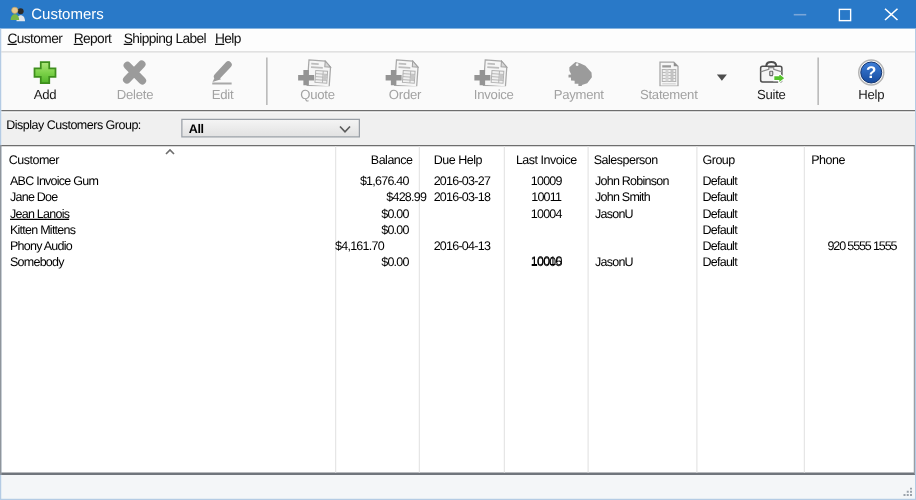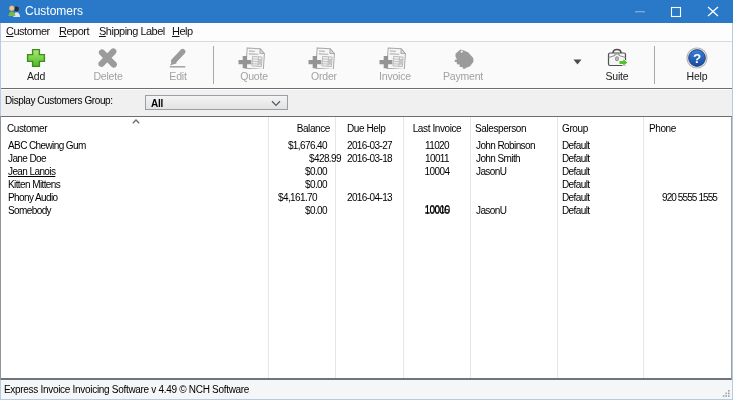--- a/index.html
+++ b/index.html
@@ -136,20 +136,33 @@
       </svg>
     <div class="tlabel dis">Invoice</div>
   </div>
   <div class="tbtn" style="left:429px">
     <svg class="ticon" style="top:4px" width="24" height="23" viewBox="0 0 24 23">
       <path d="M9.4 3.6 L13 4.5 L17.3 6.6 L22.2 11.9 L22.5 15.7 L18.8 20.6 L14.5 22.0 L14.5 22.8 L11.7 22.8 L11.7 20.9 L8.7 20.9 L8.7 18.5 L5.8 18.3 L5.8 16 L3.8 16 L3.8 13.8 L6 13.5 L4.5 10.5 L4.5 7.8 Z" fill="#9b9b9b"></path>
       <circle cx="10.7" cy="5.7" r="1.1" fill="#f5f5f5"></circle>
     </svg>
     <div class="tlabel dis">Payment</div>
   </div>
+  <div class="tbtn" style="left:501px">
+    <svg class="ticon" style="top:4px" width="24" height="23" viewBox="0 0 24 23">
+      <path d="M5 3.6 L16 3.6 L19.4 7 L19.4 22.8 L5 22.8 Z" fill="#f6f6f6" stroke="#a5a5a5" stroke-width="1"></path>
+      <path d="M16 3.6 L16 7 L19.4 7 Z" fill="#8f8f8f"></path>
+      <rect x="6.8" y="6.2" width="7" height="1.8" fill="#9a9a9a"></rect>
+      <rect x="6.8" y="9.6" width="10.8" height="9.6" fill="#f0f0f0" stroke="#b2b2b2" stroke-width="0.8"></rect>
+      <path d="M6.8 12 h10.8 M6.8 14.4 h10.8 M6.8 16.8 h10.8" stroke="#b2b2b2" stroke-width="0.7"></path>
+      <rect x="9.4" y="9.6" width="2.4" height="9.6" fill="#d2d2d2"></rect>
+      <rect x="13.4" y="9.6" width="2.4" height="9.6" fill="#c2c2c2"></rect>
+      <rect x="6.8" y="20.4" width="10.8" height="1.2" fill="#d9d9d9"></rect>
+    </svg>
+    <div class="tlabel dis">Statement</div>
+  </div>
   <svg class="abs" style="left:572px; top:17px;" width="9" height="6" viewBox="0 0 9 6">
       <path d="M0.5 0.5 L8.5 0.5 L4.5 5.5 Z" fill="#4d4d4d"></path>
     </svg>
   <div class="tbtn" style="left:583px">
     <svg class="ticon" width="24" height="24" viewBox="0 0 24 24">
       <path d="M8 6 C8 3.5 9.5 2.5 12 2.5 C14.5 2.5 16 3.5 16 6" fill="none" stroke="#4f4f4f" stroke-width="1.6"></path>
       <rect x="3.5" y="6" width="17" height="12.5" rx="1.5" fill="#f5f5f5" stroke="#4f4f4f" stroke-width="1.2"></rect>
       <path d="M3.5 10.5 L10 8.5 L10 7 L14 7 L14 8.5 L20.5 10.5" fill="none" stroke="#8a8a8a" stroke-width="1"></path>
       <rect x="10.8" y="10" width="2.4" height="3.5" rx="0.5" fill="#e0e0e0" stroke="#6a6a6a" stroke-width="0.9"></rect>
       <path d="M14 13.5 L18 13.5 L18 11.5 L23 15.5 L18 19.5 L18 17.5 L14 17.5 Z" fill="#55c22c" stroke="#ffffff" stroke-width="0.9"></path>
@@ -187,24 +200,24 @@
   <div class="hcell" style="left:267px; width:62px; text-align:right;">Balance</div>
   <div class="hcell" style="left:346px;">Due Help</div>
   <div class="hcell" style="left:403px; width:66px; text-align:center;">Last Invoice</div>
   <div class="hcell" style="left:474px">Salesperson</div>
   <div class="hcell" style="left:561px">Group</div>
   <div class="hcell" style="left:648px">Phone</div>
   <svg class="abs" style="left:131px; top:2px;" width="8" height="5" viewBox="0 0 8 5">
       <path d="M0.8 4.2 L4 1 L7.2 4.2" fill="none" stroke="#6d6d6d" stroke-width="1.3"></path>
     </svg>
 
-  <div class="cell" style="left:7px;  top:23px;">ABC Chewing Gum</div>
+  <div class="cell" style="left:7px;  top:23px;">ABC Invoice Gum</div>
   <div class="cell" style="left:267px;top:23px; width:59px; text-align:right;">$1,676.40</div>
   <div class="cell" style="left:335px;top:23px; width:67px; text-align:center;">2016-03-27</div>
-  <div class="cell" style="left:403px;top:23px; width:66px; text-align:center;">11020</div>
+  <div class="cell" style="left:403px;top:23px; width:66px; text-align:center;">10009</div>
   <div class="cell" style="left:475px;top:23px;">John Robinson</div>
   <div class="cell" style="left:561px;top:23px;">Default</div>
 
   <div class="cell" style="left:7px;  top:36px;">Jane Doe</div>
   <div class="cell" style="left:267px;top:36px; width:59px; text-align:right;padding-left:41px;">$428.99</div>
   <div class="cell" style="left:335px;top:36px; width:67px; text-align:center;">2016-03-18</div>
   <div class="cell" style="left:403px;top:36px; width:66px; text-align:center;">10011</div>
   <div class="cell" style="left:475px;top:36px;">John Smith</div>
   <div class="cell" style="left:561px;top:36px;">Default</div>
 
@@ -212,35 +225,34 @@
   <div class="cell" style="left:267px;top:49px; width:59px; text-align:right;">$0.00</div>
   <div class="cell" style="left:403px;top:49px; width:66px; text-align:center;">10004</div>
   <div class="cell" style="left:475px;top:49px;">JasonU</div>
   <div class="cell" style="left:561px;top:49px;">Default</div>
 
   <div class="cell" style="left:7px;  top:62px;">Kitten Mittens</div>
   <div class="cell" style="left:267px;top:62px; width:59px; text-align:right;">$0.00</div>
   <div class="cell" style="left:561px;top:62px;">Default</div>
 
   <div class="cell" style="left:7px;  top:75px;">Phony Audio</div>
-  <div class="cell" style="left:267px;top:75px; width:59px; text-align:center;">$4,161.70</div>
+  <div class="cell" style="left:267px;top:75px; width:59px; text-align:left;">$4,161.70</div>
   <div class="cell" style="left:335px;top:75px; width:67px; text-align:center;">2016-04-13</div>
   <div class="cell" style="left:403px;top:75px; width:66px; text-align:center;margin-top:12px;">10010</div>
   <div class="cell" style="left:561px;top:75px;">Default</div>
   <div class="cell" style="left:661px;top:75px; letter-spacing:-0.9px;">920 5555 1555</div>
 
   <div class="cell" style="left:7px;  top:88px;">Somebody</div>
   <div class="cell" style="left:267px;top:88px; width:59px; text-align:right;">$0.00</div>
   <div class="cell" style="left:403px;top:88px; width:66px; text-align:center;">10005</div>
   <div class="cell" style="left:475px;top:88px;">JasonU</div>
   <div class="cell" style="left:561px;top:88px;">Default</div>
 </div>
 
 <div class="abs" id="statusbar">
-    <div class="abs" id="statustext">Express Invoice Invoicing Software v 4.49 © NCH Software</div>
 <svg class="abs" style="right:1px; bottom:1px;" width="9" height="8" viewBox="0 0 9 8">
   <g fill="#9aa2aa">
     <rect x="6" y="0" width="1.6" height="1.6"></rect>
     <rect x="3.4" y="2.6" width="1.6" height="1.6"></rect>
         <rect x="6" y="2.6" width="1.6" height="1.6"></rect>
     <rect x="0.8" y="5.2" width="1.6" height="1.6"></rect>
         <rect x="3.4" y="5.2" width="1.6" height="1.6"></rect>
         <rect x="6" y="5.2" width="1.6" height="1.6"></rect>
   </g>
 </svg>

